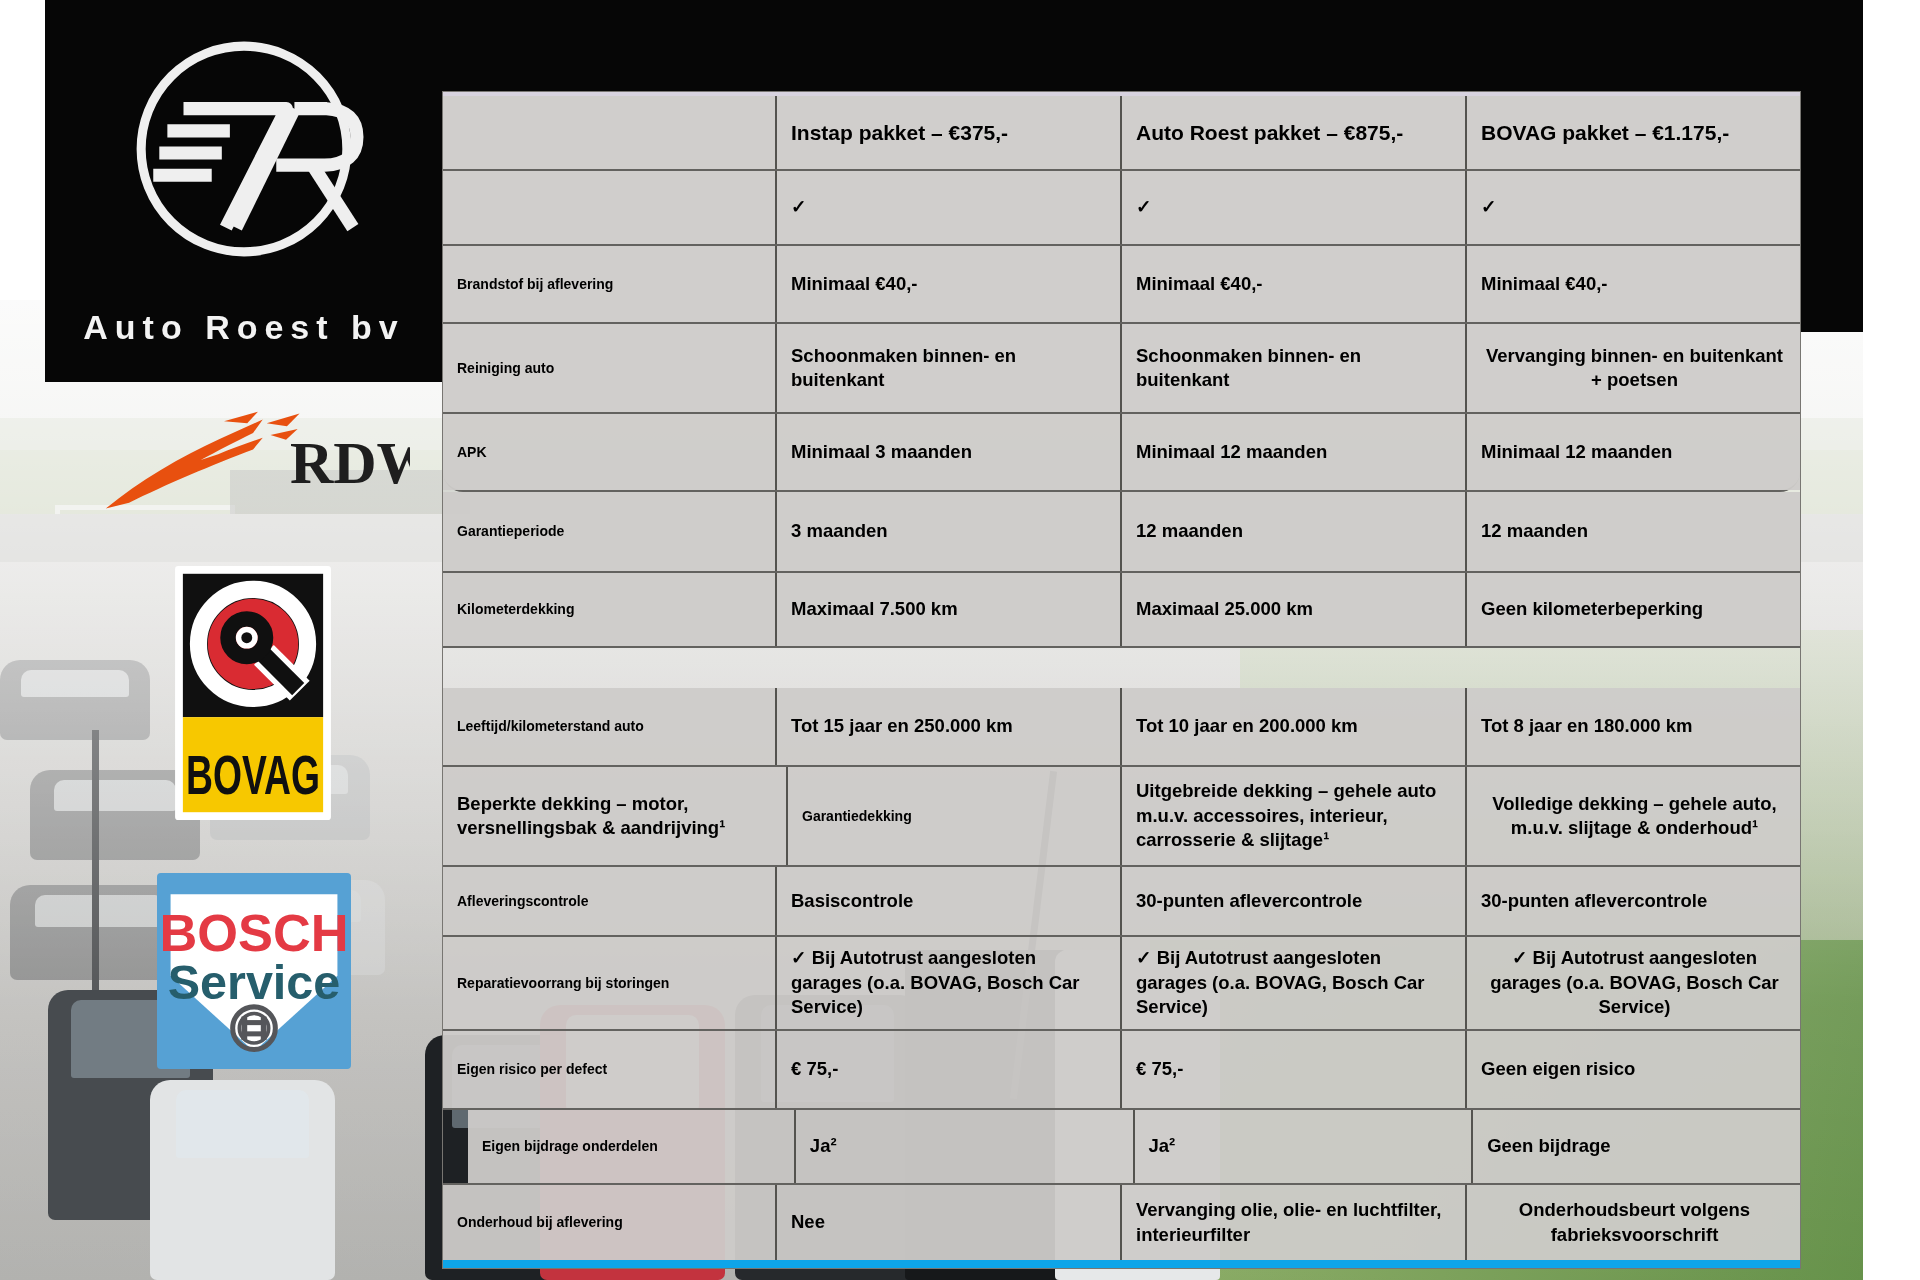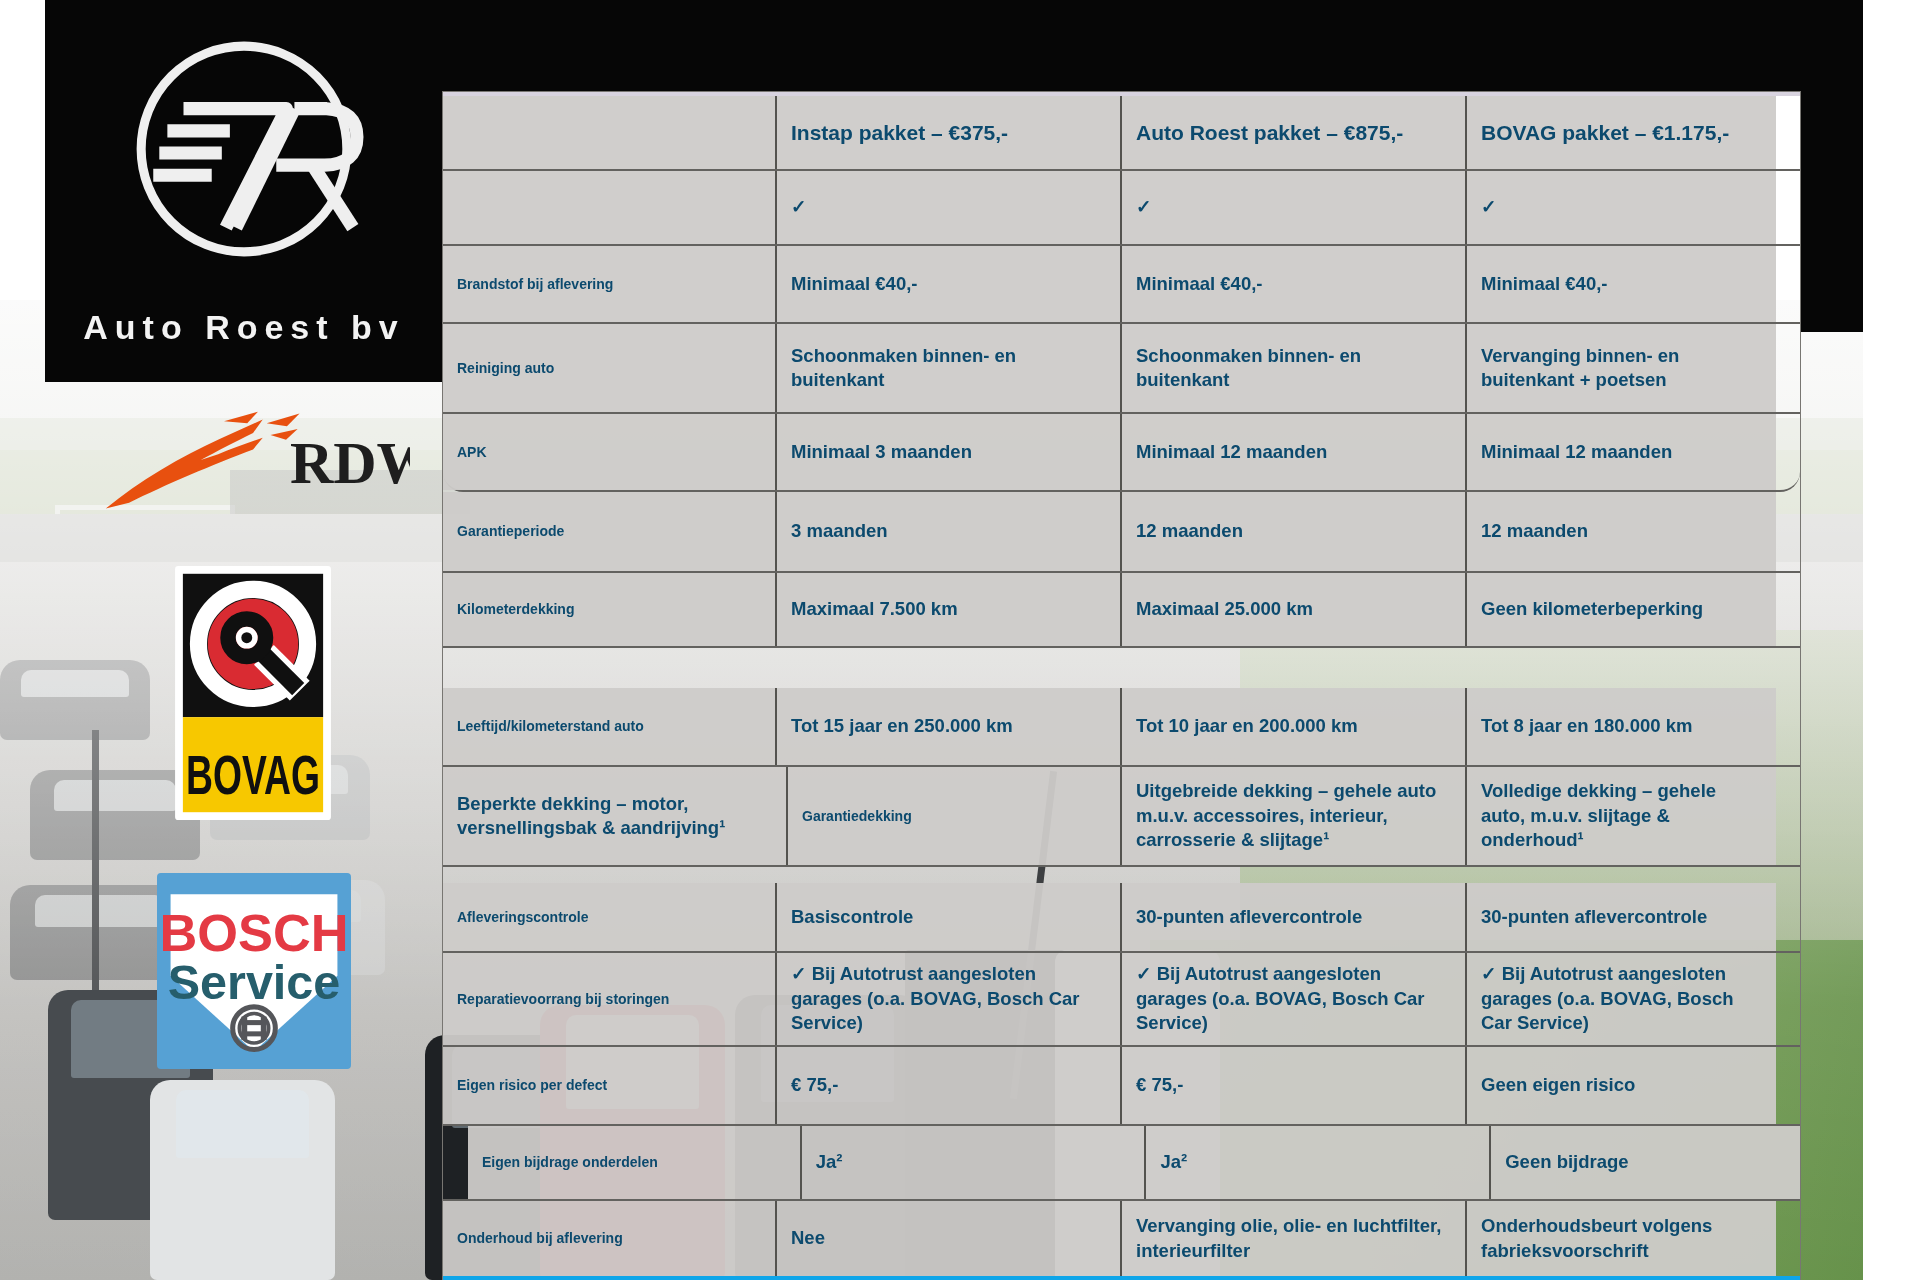--- a/index.html
+++ b/index.html
@@ -46,26 +46,26 @@
   #rdw{position:absolute;left:100px;top:408px;width:310px;height:110px;}
   #bovag{position:absolute;left:175px;top:566px;}
   #bosch{position:absolute;left:157px;top:873px;}
 
   
   #table{position:absolute;left:443px;top:92px;width:1357px;
          border-top:4px solid #d8d3df;box-shadow:0 0 0 1px #787672;}
   .t-row{display:flex;border-bottom:2px solid #63625f;}
   .t-row:last-child{border-bottom:8px solid #0ea5e9;}
   .cell{box-sizing:border-box;background:rgba(205,203,201,.95);display:flex;align-items:center;
-        padding:6px 12px 6px 14px;color:#0c4a6e;font-weight:700;font-size:18.5px;line-height:1.32;
+        padding:6px 12px 6px 14px;color:#000000;font-weight:700;font-size:18.5px;line-height:1.32;
         border-right:2px solid #54534f;}
   .cell.c0{width:334px;font-size:14px;}
   .cell.c1{width:345px;}
   .cell.c2{width:345px;}
-  .cell.c3{width:309px;border-right:none;}
+  .cell.c3{width:333px;border-right:none;text-align:center;}
   #table .head .cell{font-size:21px;}
 </style>
 </head>
 <body>
 <div id="stage">
 
   <div id="photo">
     <div class="band sky"></div>
     <div class="band trees"></div>
     <div class="band field"></div>
@@ -223,21 +223,21 @@
       <div class="cell c1">Tot 15 jaar en 250.000 km</div>
       <div class="cell c2">Tot 10 jaar en 200.000 km</div>
       <div class="cell c3">Tot 8 jaar en 180.000 km</div>
     </div>
         <div class="t-row" style="height: 98px;">
       <div class="cell c1">Beperkte dekking – motor, versnellingsbak &amp; aandrijving¹</div>
       <div class="cell c0">Garantiedekking</div>
       <div class="cell c2">Uitgebreide dekking – gehele auto m.u.v. accessoires, interieur, carrosserie &amp; slijtage¹</div>
       <div class="cell c3">Volledige dekking – gehele auto, m.u.v. slijtage &amp; onderhoud¹</div>
     </div>
-        <div class="t-row" style="height: 68px; margin-top: 16px;">
+        <div class="t-row" style="height: 68px;">
       <div class="cell c0">Afleveringscontrole</div>
       <div class="cell c1">Basiscontrole</div>
       <div class="cell c2">30-punten aflevercontrole</div>
       <div class="cell c3">30-punten aflevercontrole</div>
     </div>
         <div class="t-row" style="height: 92px;">
       <div class="cell c0">Reparatievoorrang bij storingen</div>
       <div class="cell c1">✓ Bij Autotrust aangesloten garages (o.a. BOVAG, Bosch Car Service)</div>
       <div class="cell c2">✓ Bij Autotrust aangesloten garages (o.a. BOVAG, Bosch Car Service)</div>
       <div class="cell c3">✓ Bij Autotrust aangesloten garages (o.a. BOVAG, Bosch Car Service)</div>

